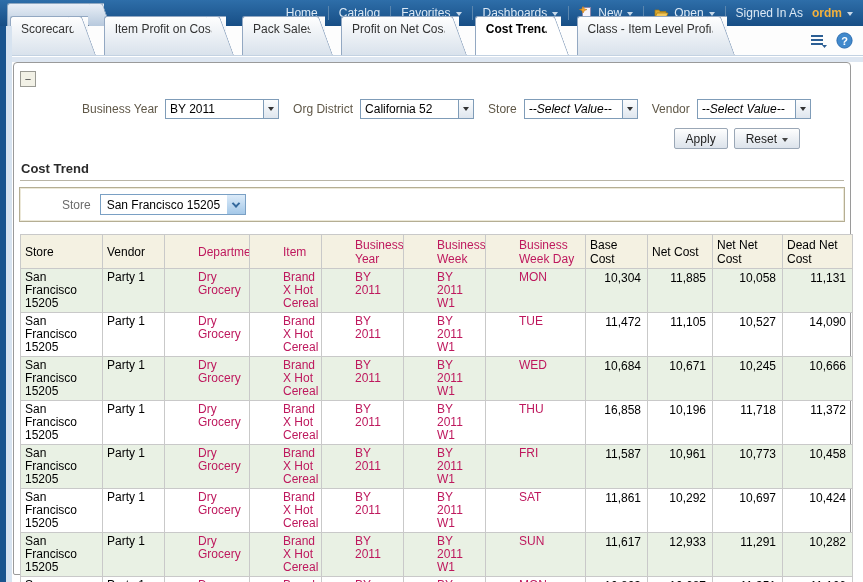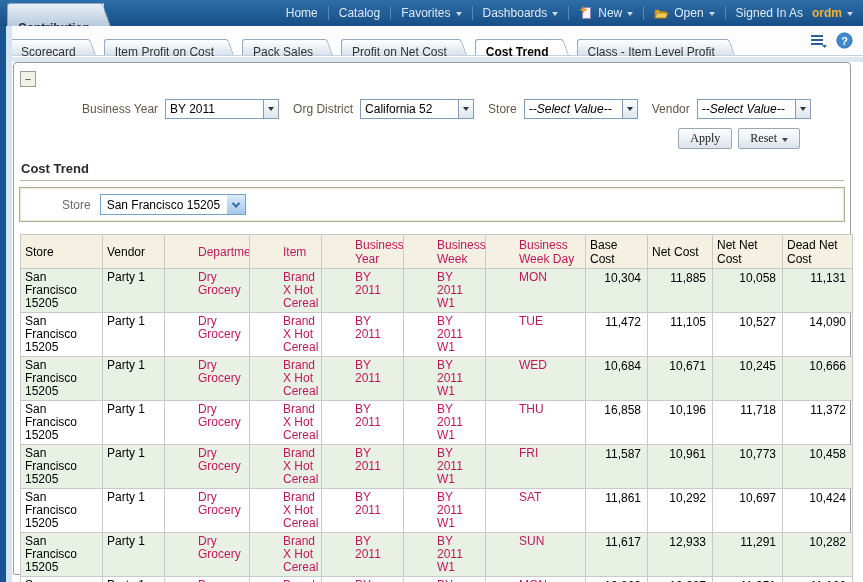--- a/index.html
+++ b/index.html
@@ -22,21 +22,21 @@
     white-space:nowrap; cursor:default; }
   .gnav .sep { width:1px; height:14px; background:#5b86ae; margin:0 6px; }
   .chev { width:0; height:0; border-left:3px solid transparent; border-right:3px solid transparent;
     border-top:4px solid #c7d9ea; margin-top:2px; }
   .user { font-weight:bold; color:#f2b13d; margin-left:4px; }
 
   
   .tabstrip { position:absolute; top:26px; left:0; width:863px; height:30px; background:#fdfdfd;
     border-bottom:1px solid #c3d2e2; }
   .ptabs { position:absolute; left:10px; bottom:0; display:flex; align-items:flex-end; }
-  .ptab { position:relative; height:16px; padding:5px 12px 0 10px; margin-right:16px;
+  .ptab { position:relative; height:39px; padding:5px 12px 0 10px; margin-right:16px;
     background:linear-gradient(180deg,#fefefe 0%, #d9e2ec 100%);
     border:1px solid #93a8c2; border-right:none; border-bottom:none; border-radius:3px 0 0 0;
     color:#333; white-space:nowrap; cursor:default; }
   .ptab::after { content:''; position:absolute; top:-1px; bottom:0; right:-8px; width:13px;
     background:inherit; border:1px solid #93a8c2; border-left:none; border-bottom:none;
     border-radius:0 3px 0 0; transform:skewX(20deg); transform-origin:0 100%; }
   .ptab.active { background:#ffffff; font-weight:bold; color:#000; }
   .tab-tools { position:absolute; right:10px; top:6px; display:flex; align-items:center; gap:9px; }
 
   
@@ -59,21 +59,21 @@
   .combo .val.placeholder { color:#000000; font-style:italic; }
   .combo .dbtn { width:15px; border-left:1px solid #7f9cb8;
     background:linear-gradient(180deg,#fcfdfe,#dfe6ee); display:flex; align-items:center;
     justify-content:center; cursor:default; }
   .tri { width:0; height:0; border-left:3px solid transparent; border-right:3px solid transparent;
     border-top:4px solid #333; }
 
   .btn-row { display:flex; justify-content:flex-end; gap:6px; margin:9px 50px 0 0; }
   .btn { display:flex; align-items:center; gap:5px; height:21px; padding:0 11px;
     background:linear-gradient(180deg,#fefefe,#dce3eb); border:1px solid #9aa7b6;
-    border-radius:2px; color:#222; font-size:12px; cursor:default;font-family:Liberation Serif, serif; }
+    border-radius:2px; color:#222; font-size:12px; cursor:default; }
   .btn .chev { border-top-color:#444; }
 
   .sec-title { margin:12px 0 0 7px; font-size:13px; font-weight:bold; color:#2b2b2b; }
   .sec-rule { margin:4px 6px 0 6px; border:none; border-top:1px solid #b9b5a6; height:0; }
 
   .view-selector { margin:6px 5px 0 5px; height:35px; border:1px solid #b5ae93;
     box-shadow:inset 0 0 0 1px #ece8d8; display:flex; align-items:center; padding-left:42px; }
   .vs-label { color:#6b6b6b; margin-right:9px; }
   .vsel { display:inline-flex; height:21px; border:1px solid #7aa0c4; background:#fff; }
   .vsel .val { padding:2px 7px 0 6px; line-height:17px; white-space:nowrap; }

